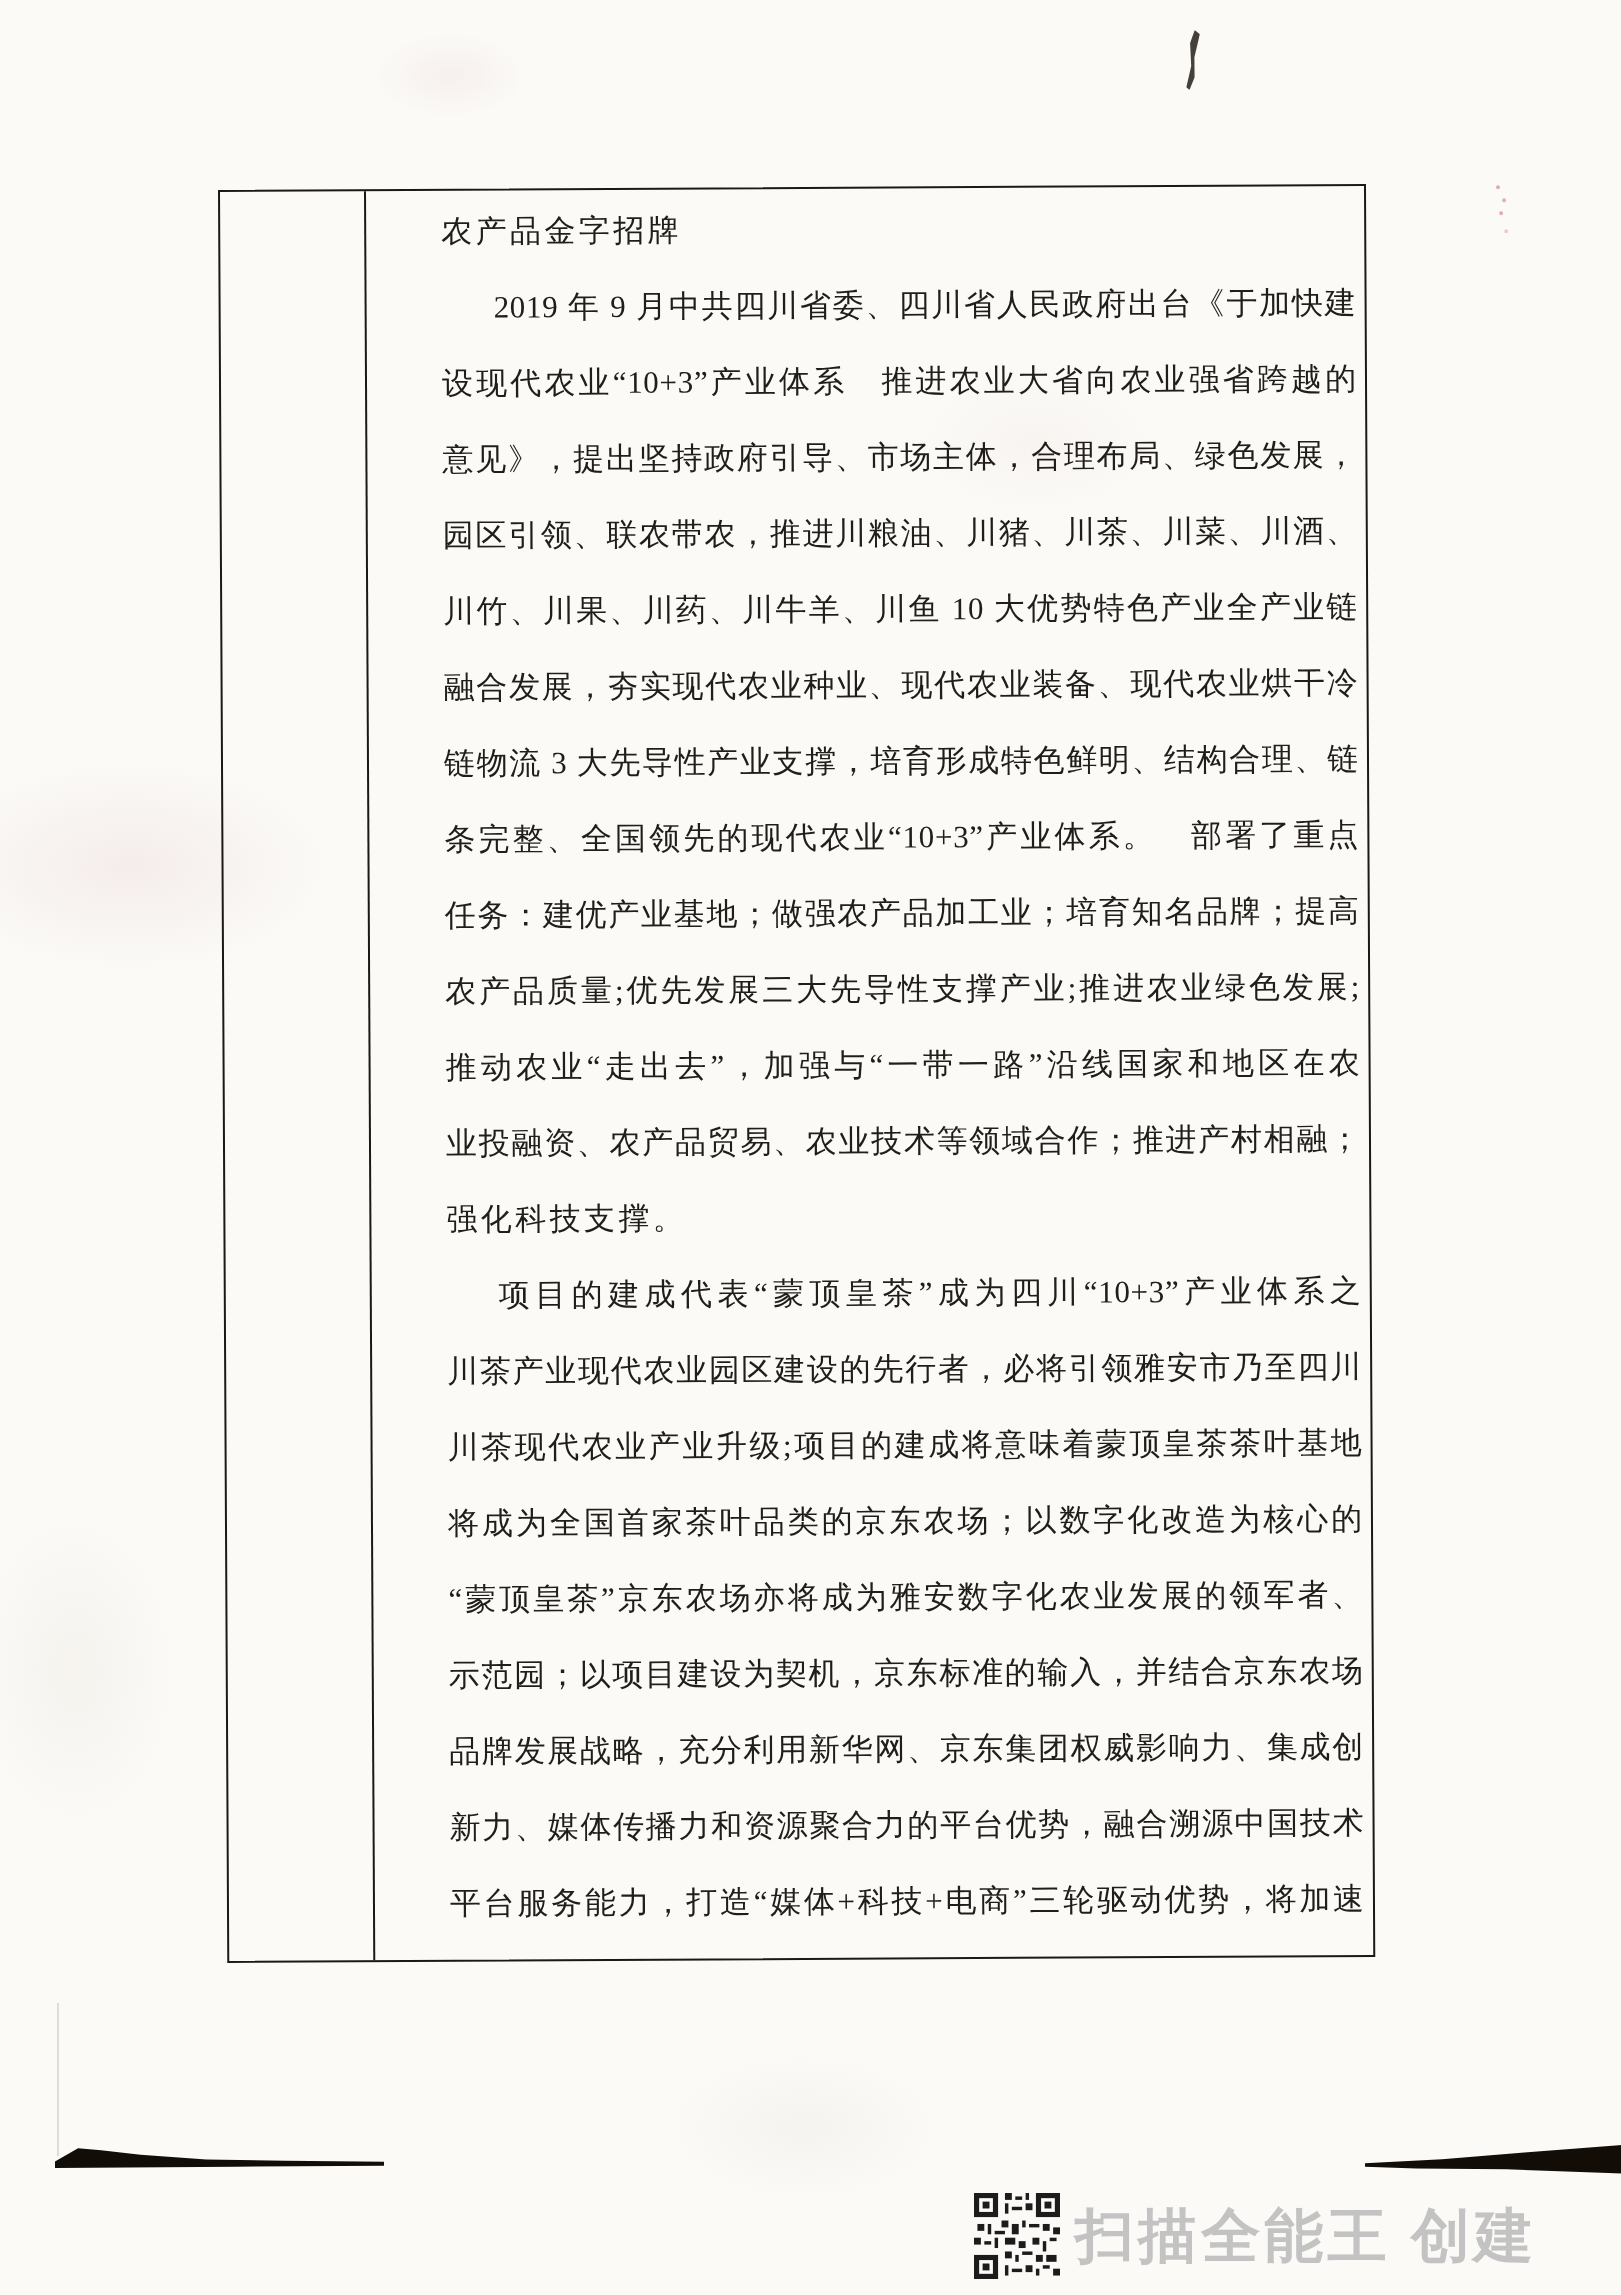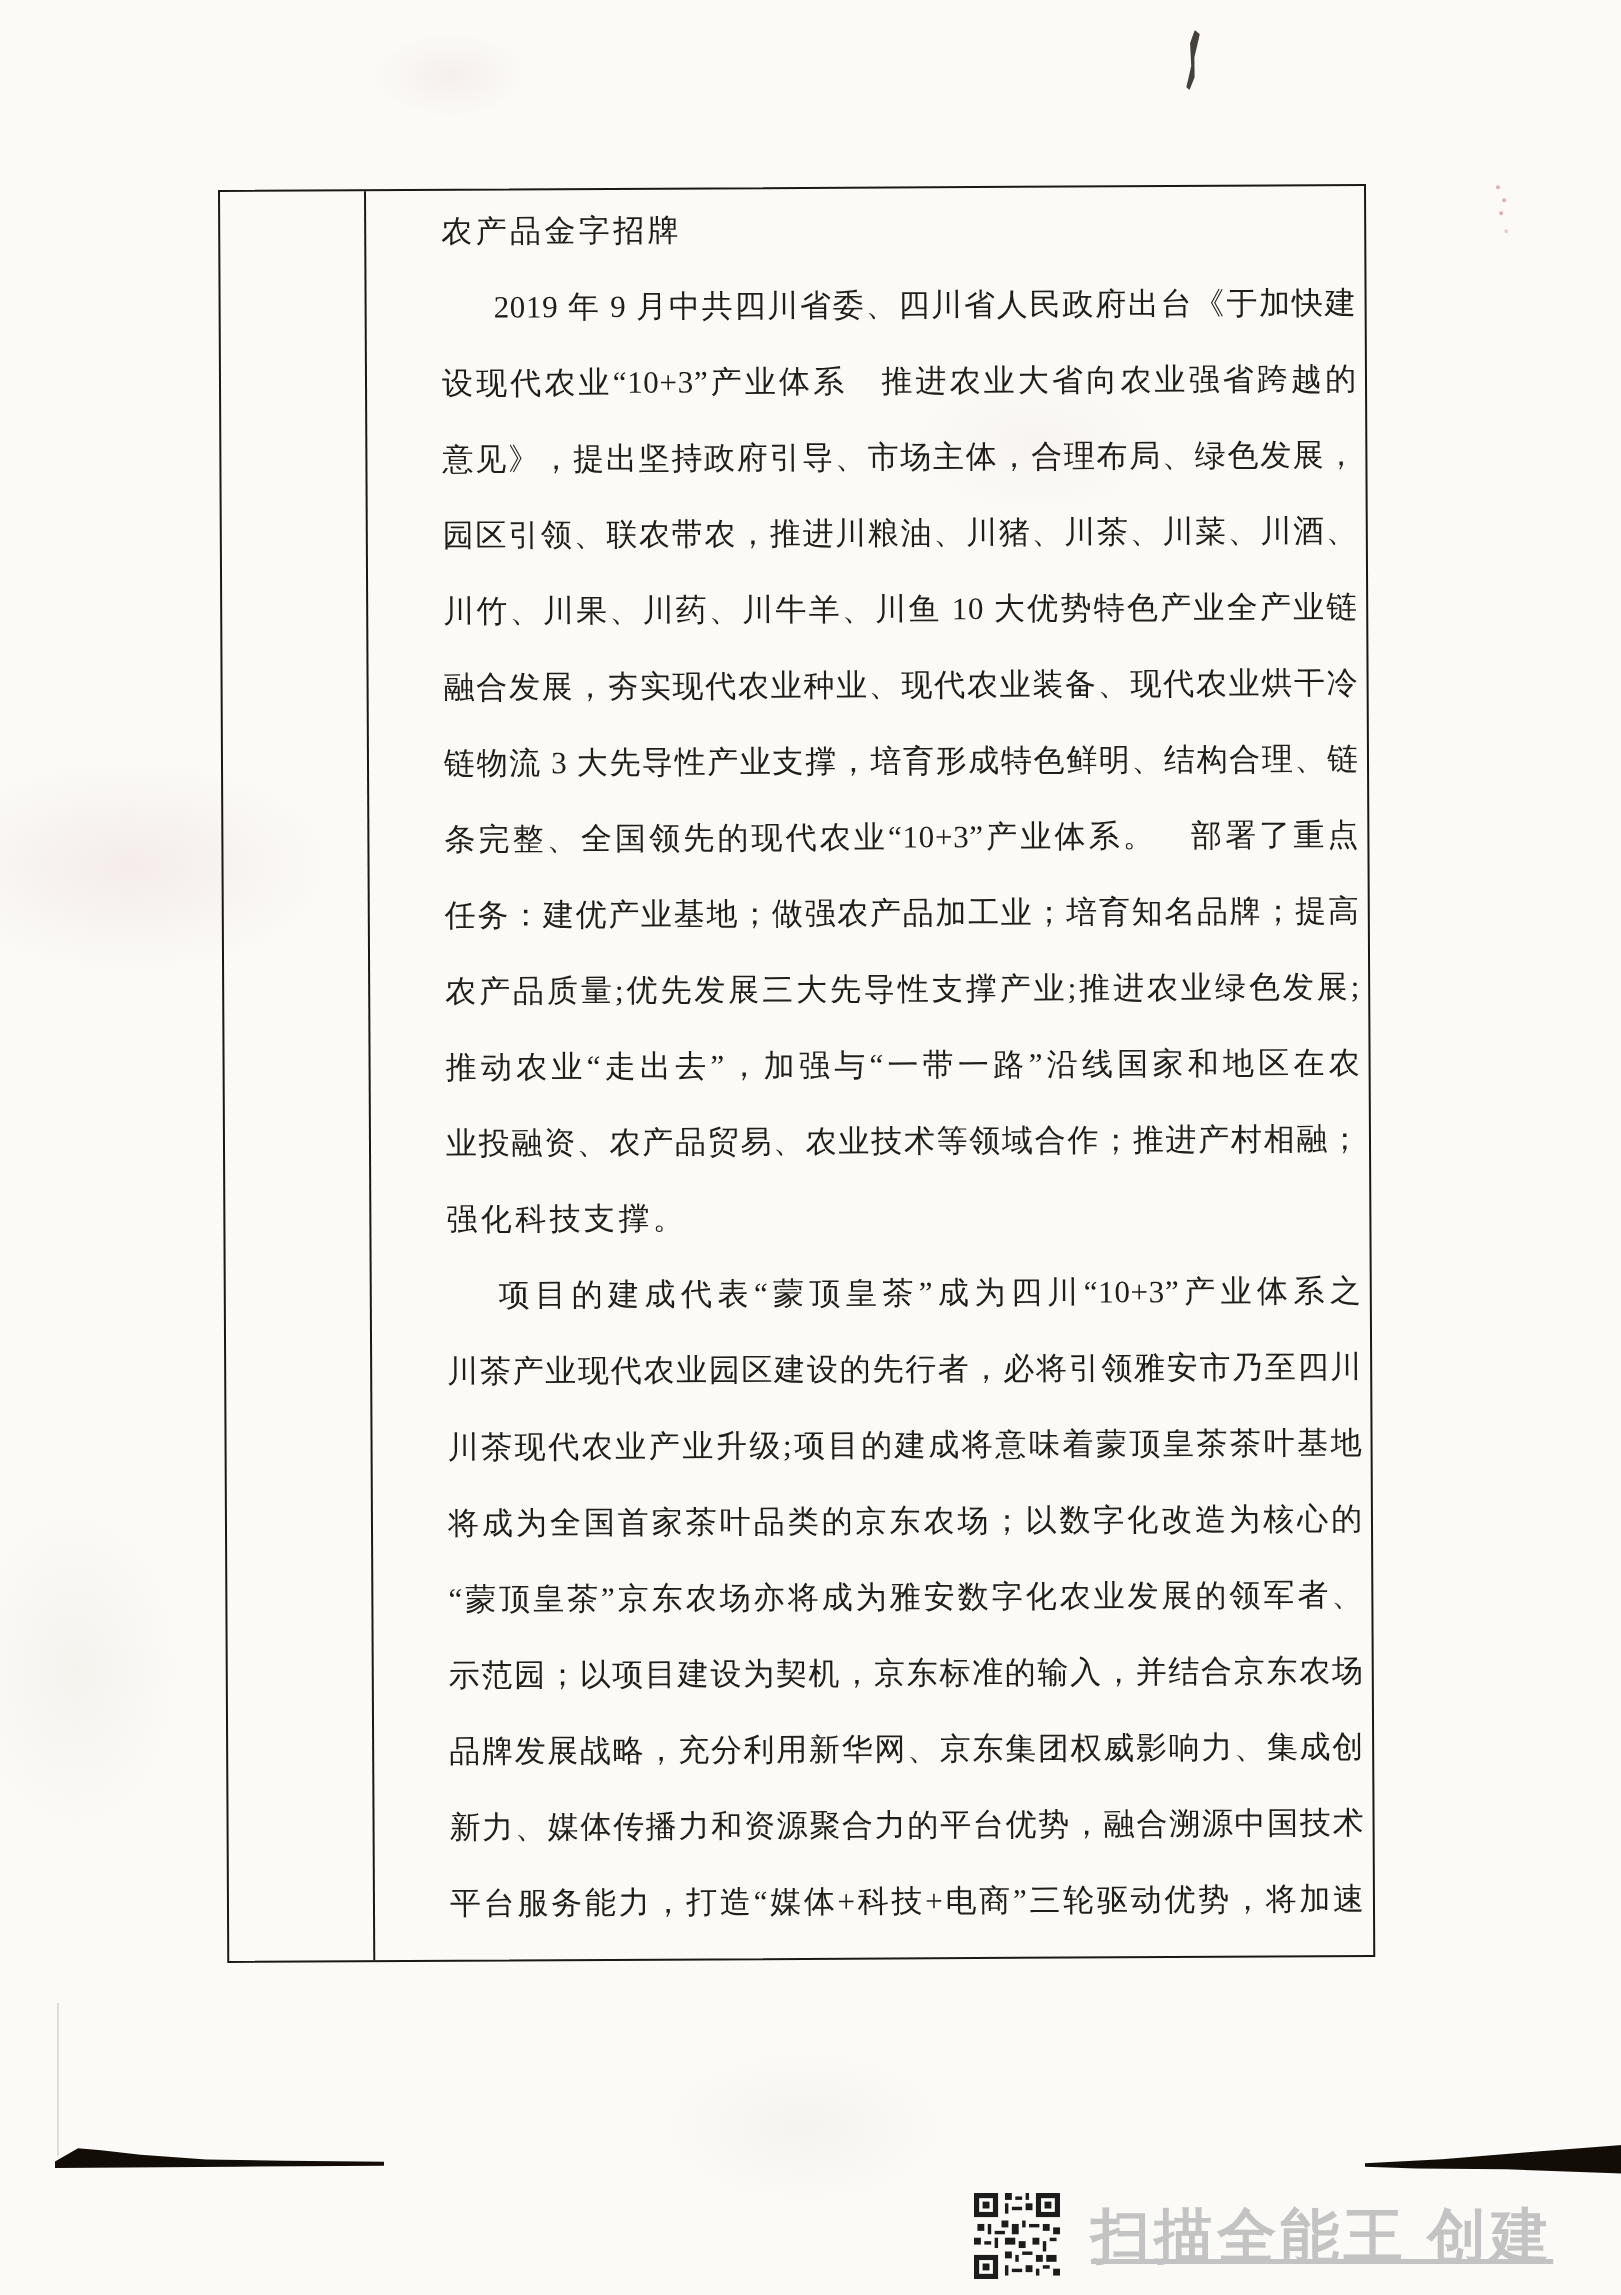--- a/index.html
+++ b/index.html
@@ -60,23 +60,23 @@
   }
   .edge-faint-vline{
     position:absolute;left:57px;top:2003px;width:2px;height:153px;
     background:rgba(82,70,58,.17);
   }
 
   
   .watermark{position:absolute;left:974px;top:2193px;display:flex;align-items:center;}
   .qr{width:86px;height:86px;}
   .wm-text{
-    margin-left:31px;color:#c3c3c3;font-size:59px;line-height:86px;
+    margin-left:15px;color:#c3c3c3;font-size:59px;line-height:86px;
     font-family:"Liberation Sans","DejaVu Sans",sans-serif;
-    font-weight:bold;letter-spacing:4.1px;white-space:nowrap;text-decoration:underline;
+    font-weight:bold;letter-spacing:4.1px;white-space:nowrap;
   }
 </style>
 </head>
 <body>
 
 <div class="scan-tint"></div>
 
 <div class="skew">
 
   <div class="pen-mark"></div>

